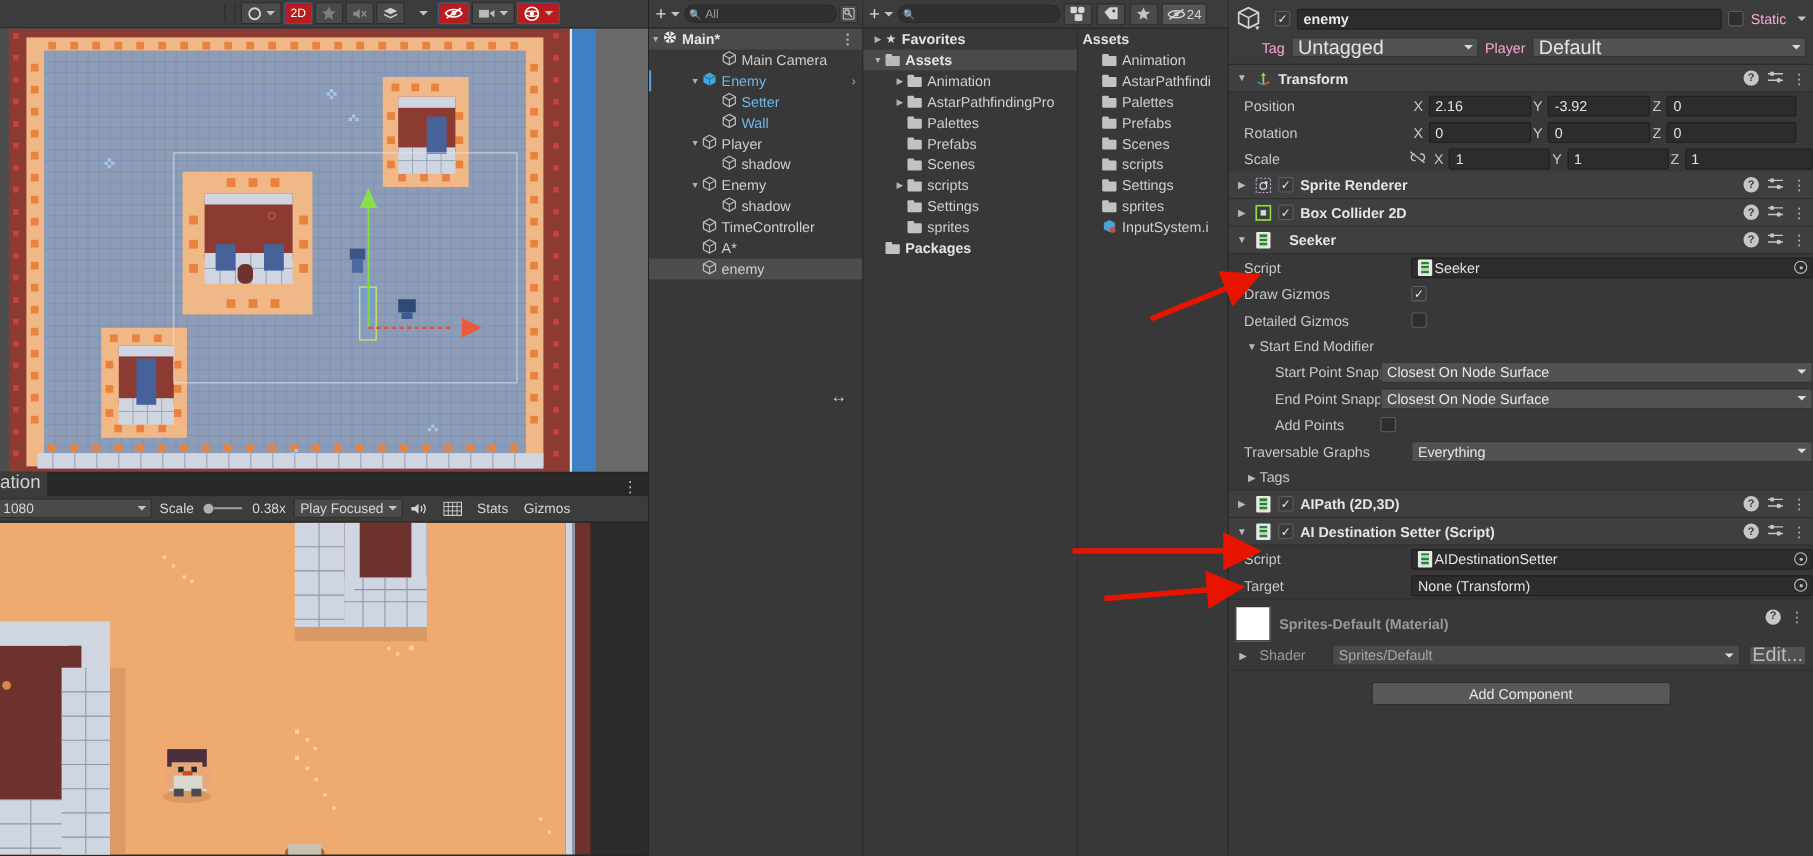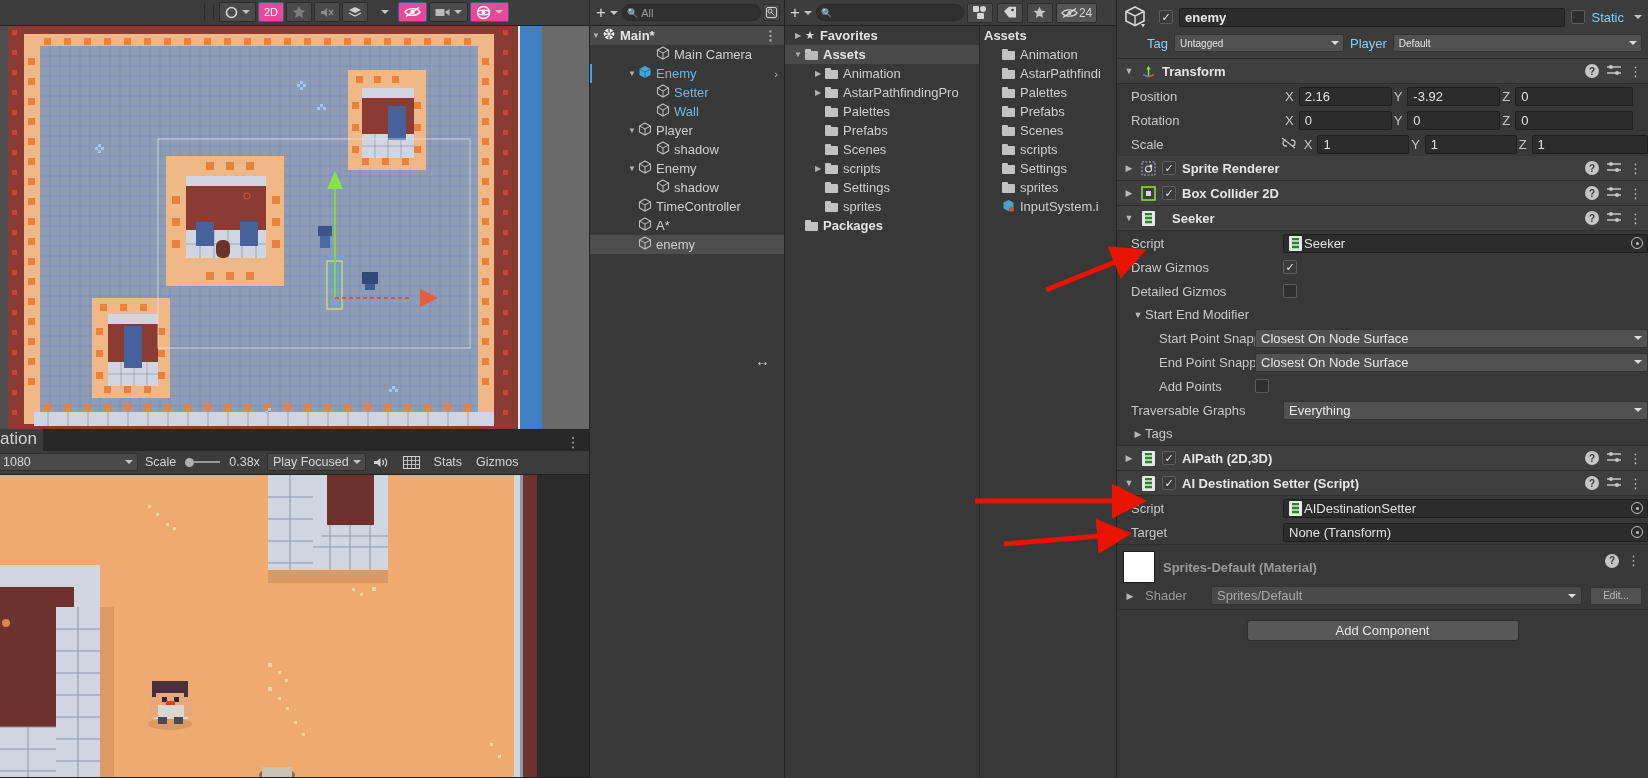--- a/index.html
+++ b/index.html
@@ -9,21 +9,21 @@
     font-size: 13px;
     background:#383838;
     color:#c8c8c8;
     -webkit-font-smoothing: antialiased;
   }
   .app { position:relative; width:1648px; height:778px; display:flex; }
   .tbtn { height:20px; min-width:26px; padding:0 5px; margin:0 1px;
           background:#4a4a4a; border:1px solid #2d2d2d; border-radius:2px;
           display:flex; align-items:center; justify-content:center;
           color:#d2d2d2; font-size:11px; }
-  .tbtn.on { background:#ec4899; border-color:#35628d; color:#fff; }
+  .tbtn.on { background:#b91c1c; border-color:#35628d; color:#fff; }
   .tbtn.flat { background:transparent; border:none; }
   .caret { width:0;height:0;border-left:4px solid transparent;border-right:4px solid transparent;
            border-top:4px solid #c4c4c4; margin-left:4px; }
   .sep { width:1px;height:16px;background:#2b2b2b;margin:0 4px; }
 
   
   .leftcol { width:590px; height:778px; display:flex; flex-direction:column;
              background:#383838; border-right:1px solid #232323; }
 
   .sceneToolbar { height:26px; background:#3c3c3c; display:flex; align-items:center;
@@ -107,23 +107,23 @@
   .ih-r1 { display:flex; align-items:center; gap:6px; height:24px;}
   .goIcon { width:30px;height:26px; display:flex;align-items:center;justify-content:center; position:relative;}
   .chk { width:14px;height:14px;background:#3a3a3a;border:1px solid #5d5d5d;border-radius:2px;
          display:flex;align-items:center;justify-content:center;color:#e8e8e8;font-size:11px;
          flex:0 0 14px; }
   .chk.empty{ color:transparent; background:#2e2e2e; }
   .nameField { flex:1; height:19px; background:#2c2c2c; border:1px solid #1f1f1f;
                border-radius:2px; display:flex; align-items:center; padding:0 5px;
                font-weight:bold; color:#e9e9e9; font-size:13px;}
   .ih-r2 { display:flex; align-items:center; gap:6px; height:22px; margin-top:3px; padding-left:24px;}
-  .lbl { color:#7dd3fc; font-size:13px; }
+  .lbl { color:#f9a8d4; font-size:13px; }
   .dd  { height:18px; background:#515151; border:1px solid #343434; border-radius:2px;
-         display:flex;align-items:center;padding:0 16px 0 5px;position:relative;color:#e4e4e4;font-size:10px;}
+         display:flex;align-items:center;padding:0 16px 0 5px;position:relative;color:#e4e4e4;font-size:18px;}
   .dd .caret{position:absolute;right:4px;border-top-color:#dcdcdc;}
 
   .inspBody { flex:1; overflow:hidden; }
   .compHdr { height:25px; background:#3f3f3f; border-bottom:1px solid #2e2e2e;
              display:flex; align-items:center; padding-left:6px; gap:6px; position:relative;}
   .compHdr .tw { width:12px; text-align:center; color:#b8b8b8; font-size:9px; flex:0 0 12px;}
   .cIcon { width:15px;height:15px;flex:0 0 15px; display:flex;align-items:center;justify-content:center;}
   .cTitle{ font-weight:bold; color:#e6e6e6; font-size:13px; }
   .cTools{ position:absolute; right:6px; display:flex; align-items:center; gap:8px; color:#c0c0c0;}
   .cTools .q { width:14px;height:14px;border-radius:50%;background:#c6c6c6;color:#3c3c3c;

